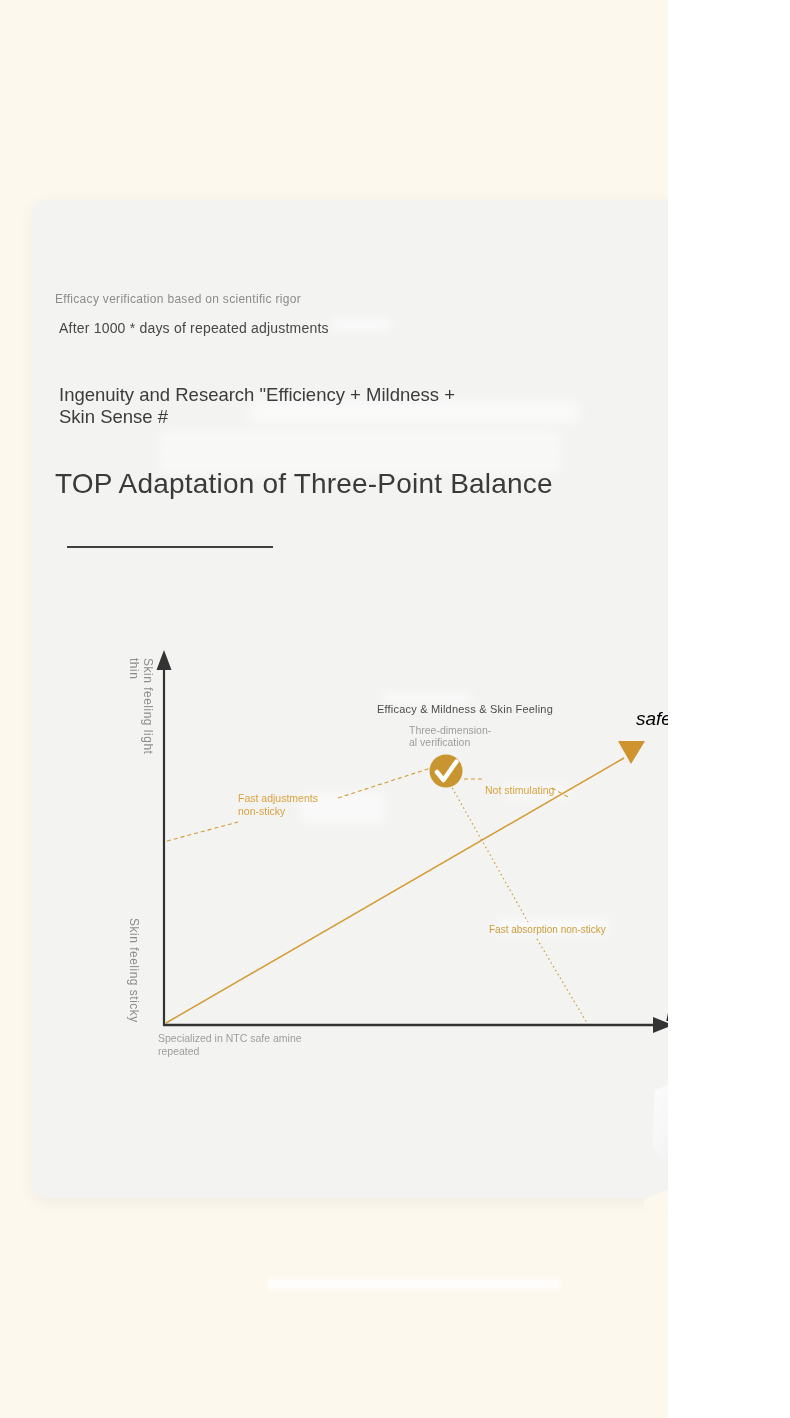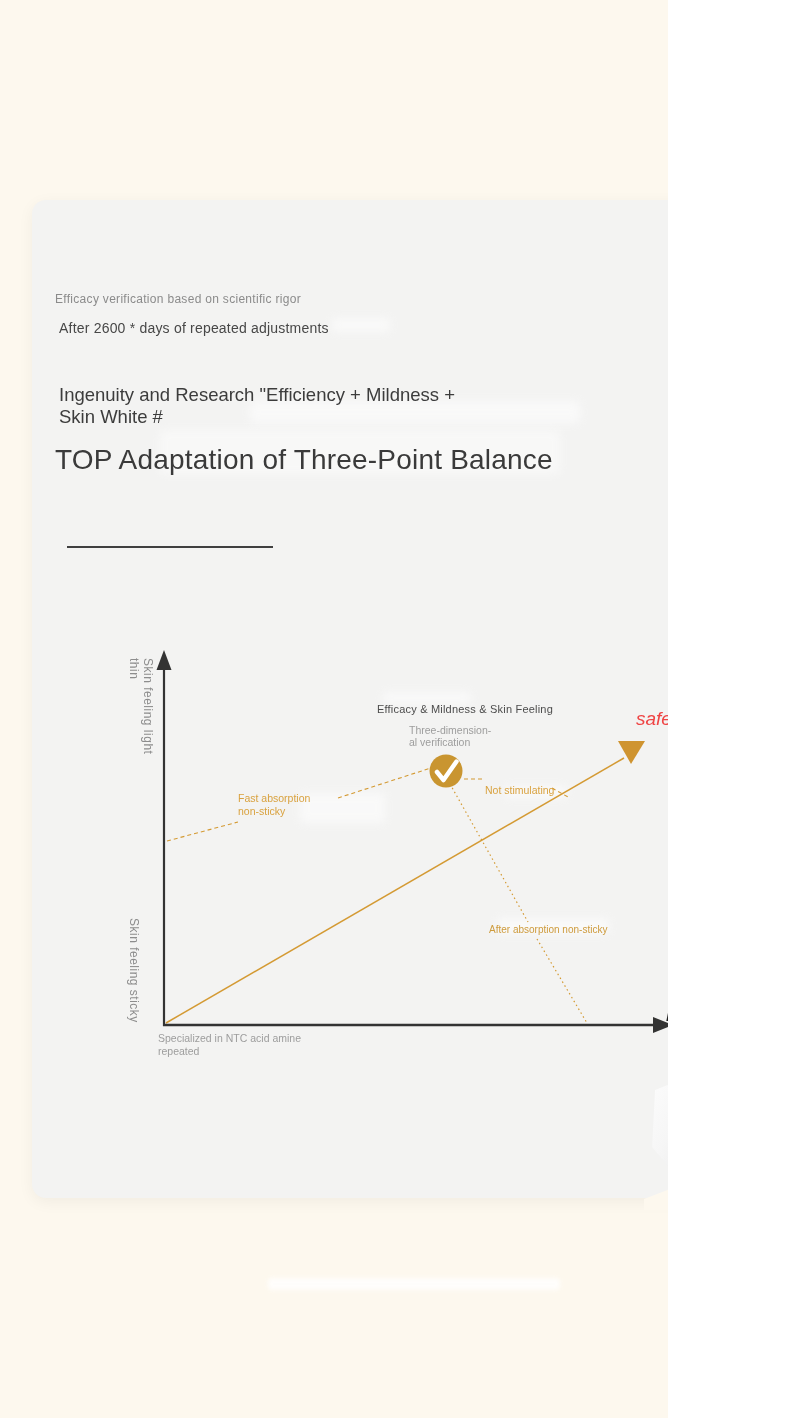--- a/index.html
+++ b/index.html
@@ -5,36 +5,36 @@
   html,body{margin:0;padding:0;}
   body{width:790px;height:1418px;font-family:"Liberation Sans",sans-serif;}
   .page{position:relative;width:668px;height:1418px;background:#FDF8EE;overflow:hidden;}
   .card{position:absolute;left:32px;top:200px;width:728px;height:998px;background:#F3F3F2;
         border-radius:14px;box-shadow:0 4px 16px rgba(0,0,0,0.05);}
   .abs{position:absolute;}
   
   .eyebrow{left:55px;top:292px;font-size:12px;color:#8B8B8B;letter-spacing:.3px;}
   .subheading{left:59px;top:320px;font-size:14px;color:#474747;letter-spacing:.2px;}
   .heading{left:59px;top:384px;font-size:18.5px;line-height:22px;color:#3C3C3C;width:450px;}
-  .title{left:55px;top:444px;font-size:28px;line-height:32px;color:#3A3A3A;letter-spacing:.2px;}
+  .title{left:55px;top:468px;font-size:28px;line-height:32px;color:#3A3A3A;letter-spacing:.2px;}
   .divider{left:67px;top:546px;width:206px;height:1.5px;background:#3F3F3F;}
   
   .ghost{background:#FFFFFF;border-radius:4px;filter:blur(4px);opacity:.55;}
   
   .chart{left:100px;top:630px;width:650px;height:460px;}
   .chart svg{position:absolute;left:0;top:0;}
   .clabel{position:absolute;}
   .ylabel{writing-mode:vertical-rl;color:#8D8D8D;font-size:12px;letter-spacing:.5px;white-space:nowrap;}
   .steady{left:274px;top:26px;font-size:14.5px;line-height:18px;color:#DC9E33;}
   .efficacy{left:277px;top:73px;font-size:11px;color:#4C4C4C;letter-spacing:.2px;}
   .threedim{left:309px;top:94px;font-size:10.5px;line-height:12px;color:#9D9D9D;}
   .notstim{left:385px;top:142px;font-size:10.5px;color:#D9A23F;margin-top:12px;}
   .fast1{left:138px;top:162px;font-size:10.5px;line-height:13px;color:#D9A23F;}
   .fast2{left:389px;top:294px;font-size:10px;color:#CE9B3C;}
-  .safe{left:536px;top:78px;font-size:19px;font-style:italic;color:#ef4444;}
+  .safe{left:536px;top:78px;font-size:19px;font-style:italic;color:#000000;}
   .high{left:566px;top:374px;font-size:19px;font-style:italic;color:#1F1F1F;}
   .origin-label{left:58px;top:402px;font-size:10.5px;line-height:13px;color:#9D9D9D;}
   
   .curl-cover{left:600px;top:1035px;width:175px;height:175px;background:#FDF8EE;
     clip-path:polygon(158px 13px,175px 8px,175px 175px,44px 175px,44px 164px,80px 150px,108px 124px,138px 76px);}
   .curl-flap{left:600px;top:1035px;width:175px;height:175px;
     background:linear-gradient(118deg,#FEFEFE 22%,#F6F6F6 45%,#E7E7E7 70%,#DCDCDC 92%);
     clip-path:polygon(55px 55px,158px 14px,141px 70px,112px 120px,82px 149px,52px 112px);
     filter:drop-shadow(-3px 3px 3px rgba(0,0,0,0.10));}
   
@@ -50,24 +50,24 @@
   <div class="abs ghost" style="left:332px;top:318px;width:58px;height:14px;"></div>
   <div class="abs ghost" style="left:250px;top:401px;width:330px;height:22px;"></div>
   <div class="abs ghost" style="left:160px;top:430px;width:400px;height:44px;opacity:.45;"></div>
   <div class="abs ghost" style="left:383px;top:692px;width:88px;height:12px;"></div>
   <div class="abs ghost" style="left:505px;top:786px;width:62px;height:12px;"></div>
   <div class="abs ghost" style="left:300px;top:793px;width:85px;height:30px;"></div>
   <div class="abs ghost" style="left:497px;top:918px;width:112px;height:16px;"></div>
   <div class="abs ghost" style="left:268px;top:1278px;width:292px;height:12px;opacity:.8;filter:blur(2px);"></div>
 
   <div class="abs eyebrow">Efficacy verification based on scientific rigor</div>
-  <div class="abs subheading">After 2600 * days of repeated adjustments</div>
+  <div class="abs subheading">After 1000 * days of repeated adjustments</div>
   <div class="abs heading">
     <span>Ingenuity and Research "Efficiency + Mildness +</span><br>
-    <span>Skin White #</span>
+    <span>Skin Sense #</span>
   </div>
   <div class="abs title">TOP Adaptation of Three-Point Balance</div>
   <div class="abs divider"></div>
 
   <div class="abs chart">
     <svg width="650" height="460" viewBox="0 0 650 460">
 
       <line x1="67" y1="211" x2="138" y2="192" stroke="#D49A33" stroke-width="1.1" stroke-dasharray="4 3"></line>
       <line x1="238" y1="168" x2="334" y2="137" stroke="#D49A33" stroke-width="1.1" stroke-dasharray="4 3"></line>
 
@@ -95,28 +95,28 @@
     </div>
     <div class="clabel ylabel" style="left:27px;top:288px;height:130px;">Skin feeling sticky</div>
 
     <div class="clabel efficacy">Efficacy &amp; Mildness &amp; Skin Feeling</div>
     <div class="clabel threedim">
       <span>Three-dimension-</span><br>
       <span>al verification</span>
     </div>
     <div class="clabel notstim">Not stimulating</div>
     <div class="clabel fast1">
-      <span>Fast absorption</span><br>
+      <span>Fast adjustments</span><br>
       <span>non-sticky</span>
     </div>
-    <div class="clabel fast2">After absorption non-sticky</div>
+    <div class="clabel fast2">Fast absorption non-sticky</div>
     <div class="clabel safe">safe</div>
     <div class="clabel high">high</div>
     <div class="clabel origin-label">
-      <span>Specialized in NTC acid amine</span><br>
+      <span>Specialized in NTC safe amine</span><br>
       <span>repeated</span>
     </div>
   </div>
 
   <div class="abs curl-cover"></div>
   <div class="abs curl-flap"></div>
 
 
 </div>
 

